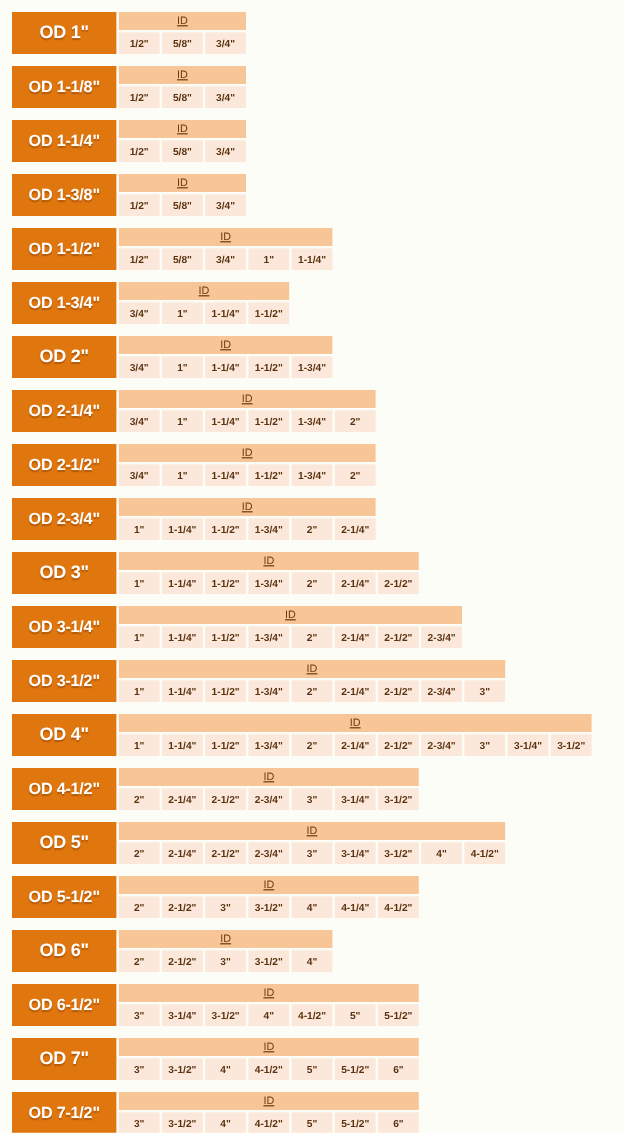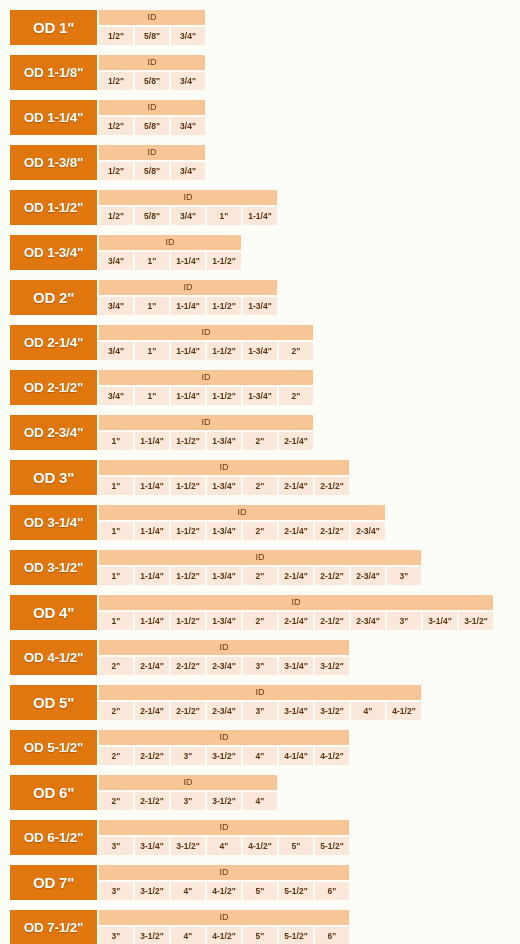--- a/index.html
+++ b/index.html
@@ -54,20 +54,21 @@
   }
 
   .id-header {
     height: 15px;
     background: #f8c597;
     color: #6b3a10;
     font-size: 9px;
     line-height: 15px;
     text-align: center;
     box-sizing: border-box;
+    text-decoration: underline;
   }
 
   .id-cells {
     margin-top: 2px;
     height: 18px;
     display: flex;
     gap: 2px;
   }
 
   .id-cell {

